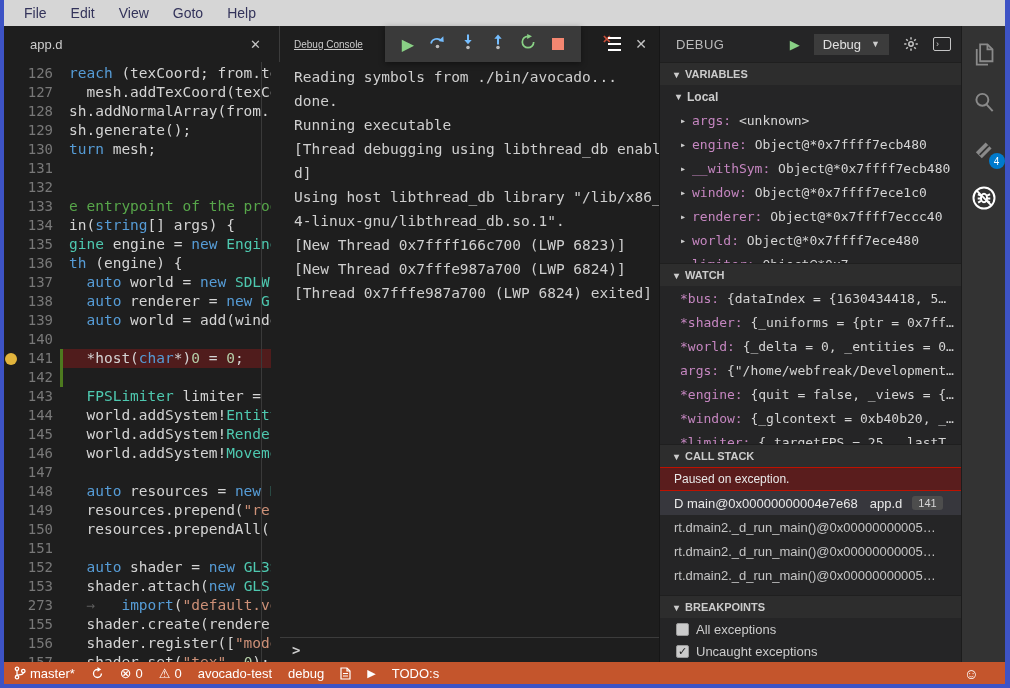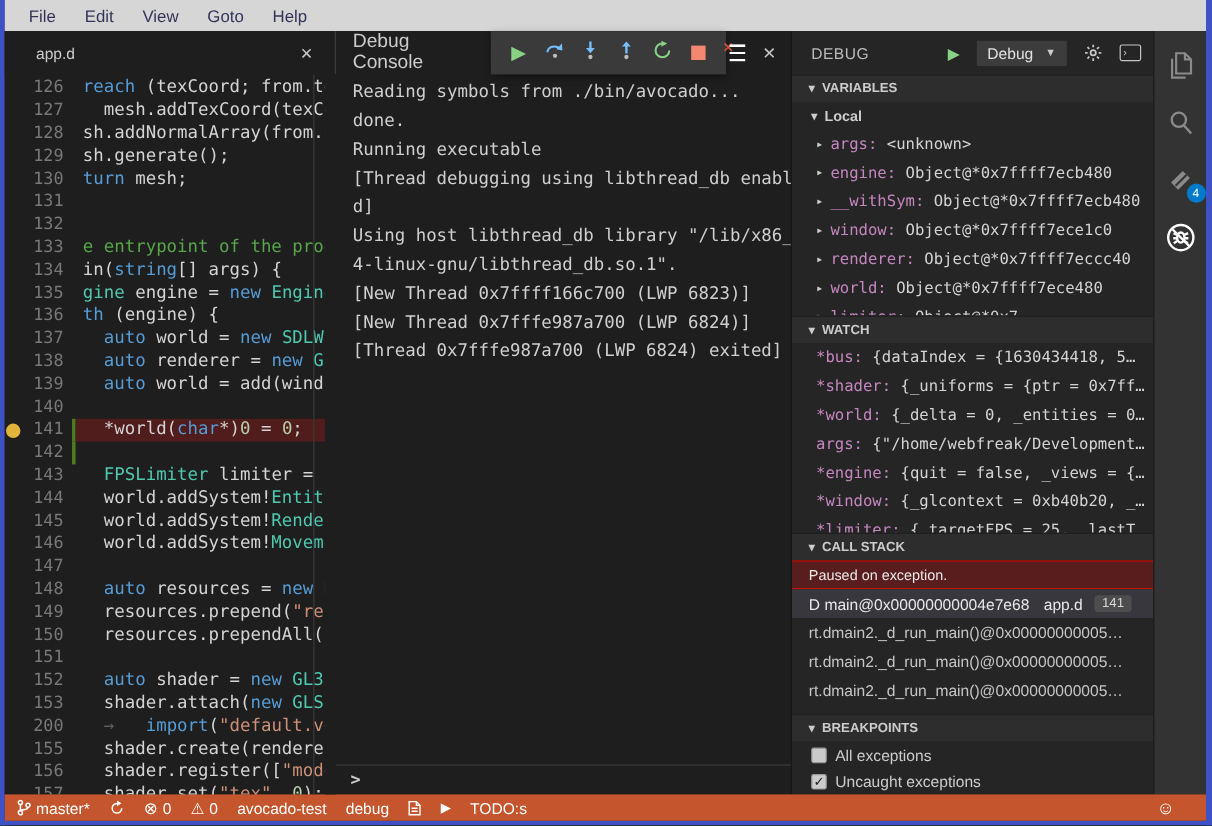--- a/index.html
+++ b/index.html
@@ -39,21 +39,21 @@
   .line.hl .ltext { background:var(--exception-line); }
   .tk-kw { color:var(--keyword); } .tk-type { color:var(--type); }
   .tk-str { color:var(--string); } .tk-com { color:var(--comment); }
   .tk-num { color:var(--number); } .tk-ws { color:#5e5e5e; }
 
   
   .console-pane { width:380px; flex-shrink:0; display:flex; flex-direction:column;
                   background:#1e1e1e; border-right:1px solid #161616; }
   .console-header { height:36px; flex-shrink:0; display:flex; align-items:center;
                     padding:0 12px 0 14px; position:relative; }
-  .console-title { color:#cccccc; font-size:16px; }
+  .console-title { color:#cccccc; font-size:10px;text-decoration:underline; }
   .dbg-toolbar { display:flex; align-items:center; background:#3a3a3a; height:36px;
                  margin-left:22px; padding:0 8px; box-shadow:0 2px 6px rgba(0,0,0,.4); }
   .dbg-btn { width:30px; height:34px; display:flex; align-items:center; justify-content:center; cursor:pointer; }
   .dbg-btn .play { color:var(--green); font-size:16px; }
   .dbg-btn .stopsq { width:12px; height:12px; background:var(--stop); }
   .hdr-icons { margin-left:auto; display:flex; align-items:center; gap:14px; }
   .clear-ic { position:relative; width:16px; height:14px; }
   .clear-ic .bars { position:absolute; right:0; top:0; width:13px; height:14px;
      background:linear-gradient(#fff 0 2px, transparent 2px 6px, #fff 6px 8px, transparent 8px 12px, #fff 12px 14px); }
   .clear-ic .x { position:absolute; left:-3px; top:-4px; color:#c74e39; font-size:11px; font-weight:bold; }
@@ -152,34 +152,34 @@
           <div class="line"><div class="gutter"><div class="bp-slot"></div><div class="lnum">131</div></div><div class="gitbar"></div><div class="ltext"></div></div>
           <div class="line"><div class="gutter"><div class="bp-slot"></div><div class="lnum">132</div></div><div class="gitbar"></div><div class="ltext"></div></div>
           <div class="line"><div class="gutter"><div class="bp-slot"></div><div class="lnum">133</div></div><div class="gitbar"></div><div class="ltext"><span class="tk-com">e entrypoint of the progra</span></div></div>
           <div class="line"><div class="gutter"><div class="bp-slot"></div><div class="lnum">134</div></div><div class="gitbar"></div><div class="ltext"><span>in(</span><span class="tk-kw">string</span><span>[] args) {</span></div></div>
           <div class="line"><div class="gutter"><div class="bp-slot"></div><div class="lnum">135</div></div><div class="gitbar"></div><div class="ltext"><span class="tk-type">gine</span><span> engine = </span><span class="tk-kw">new</span><span> </span><span class="tk-type">Engine</span></div></div>
           <div class="line"><div class="gutter"><div class="bp-slot"></div><div class="lnum">136</div></div><div class="gitbar"></div><div class="ltext"><span class="tk-kw">th</span><span> (engine) {</span></div></div>
           <div class="line"><div class="gutter"><div class="bp-slot"></div><div class="lnum">137</div></div><div class="gitbar"></div><div class="ltext"><span>  </span><span class="tk-kw">auto</span><span> world = </span><span class="tk-kw">new</span><span> </span><span class="tk-type">SDLWin</span></div></div>
           <div class="line"><div class="gutter"><div class="bp-slot"></div><div class="lnum">138</div></div><div class="gitbar"></div><div class="ltext"><span>  </span><span class="tk-kw">auto</span><span> renderer = </span><span class="tk-kw">new</span><span> </span><span class="tk-type">GL3R</span></div></div>
           <div class="line"><div class="gutter"><div class="bp-slot"></div><div class="lnum">139</div></div><div class="gitbar"></div><div class="ltext"><span>  </span><span class="tk-kw">auto</span><span> world = add(window,</span></div></div>
           <div class="line"><div class="gutter"><div class="bp-slot"></div><div class="lnum">140</div></div><div class="gitbar"></div><div class="ltext"></div></div>
-          <div class="line hl"><div class="gutter"><div class="bp-slot"><div class="bp"></div></div><div class="lnum">141</div></div><div class="gitbar on"></div><div class="ltext"><span>  *world(</span><span class="tk-kw">char</span><span>*)</span><span class="tk-num">0</span><span> = </span><span class="tk-num">0</span><span>;</span></div></div>
+          <div class="line hl"><div class="gutter"><div class="bp-slot"><div class="bp"></div></div><div class="lnum">141</div></div><div class="gitbar on"></div><div class="ltext"><span>  *host(</span><span class="tk-kw">char</span><span>*)</span><span class="tk-num">0</span><span> = </span><span class="tk-num">0</span><span>;</span></div></div>
           <div class="line"><div class="gutter"><div class="bp-slot"></div><div class="lnum">142</div></div><div class="gitbar on"></div><div class="ltext"></div></div>
           <div class="line"><div class="gutter"><div class="bp-slot"></div><div class="lnum">143</div></div><div class="gitbar"></div><div class="ltext"><span>  </span><span class="tk-type">FPSLimiter</span><span> limiter = </span><span class="tk-kw">new</span></div></div>
           <div class="line"><div class="gutter"><div class="bp-slot"></div><div class="lnum">144</div></div><div class="gitbar"></div><div class="ltext"><span>  world.addSystem!</span><span class="tk-type">EntityOu</span></div></div>
           <div class="line"><div class="gutter"><div class="bp-slot"></div><div class="lnum">145</div></div><div class="gitbar"></div><div class="ltext"><span>  world.addSystem!</span><span class="tk-type">Renderer</span></div></div>
           <div class="line"><div class="gutter"><div class="bp-slot"></div><div class="lnum">146</div></div><div class="gitbar"></div><div class="ltext"><span>  world.addSystem!</span><span class="tk-type">Movement</span></div></div>
           <div class="line"><div class="gutter"><div class="bp-slot"></div><div class="lnum">147</div></div><div class="gitbar"></div><div class="ltext"></div></div>
           <div class="line"><div class="gutter"><div class="bp-slot"></div><div class="lnum">148</div></div><div class="gitbar"></div><div class="ltext"><span>  </span><span class="tk-kw">auto</span><span> resources = </span><span class="tk-kw">new</span><span> </span><span class="tk-type">Res</span></div></div>
           <div class="line"><div class="gutter"><div class="bp-slot"></div><div class="lnum">149</div></div><div class="gitbar"></div><div class="ltext"><span>  resources.prepend(</span><span class="tk-str">"res"</span></div></div>
           <div class="line"><div class="gutter"><div class="bp-slot"></div><div class="lnum">150</div></div><div class="gitbar"></div><div class="ltext"><span>  resources.prependAll(</span><span class="tk-str">"pa</span></div></div>
           <div class="line"><div class="gutter"><div class="bp-slot"></div><div class="lnum">151</div></div><div class="gitbar"></div><div class="ltext"></div></div>
           <div class="line"><div class="gutter"><div class="bp-slot"></div><div class="lnum">152</div></div><div class="gitbar"></div><div class="ltext"><span>  </span><span class="tk-kw">auto</span><span> shader = </span><span class="tk-kw">new</span><span> </span><span class="tk-type">GL3Sha</span></div></div>
           <div class="line"><div class="gutter"><div class="bp-slot"></div><div class="lnum">153</div></div><div class="gitbar"></div><div class="ltext"><span>  shader.attach(</span><span class="tk-kw">new</span><span> </span><span class="tk-type">GLShad</span></div></div>
-          <div class="line"><div class="gutter"><div class="bp-slot"></div><div class="lnum">200</div></div><div class="gitbar"></div><div class="ltext"><span>  </span><span class="tk-ws">→</span><span>   </span><span class="tk-kw">import</span><span>(</span><span class="tk-str">"default.ver</span></div></div>
+          <div class="line"><div class="gutter"><div class="bp-slot"></div><div class="lnum">273</div></div><div class="gitbar"></div><div class="ltext"><span>  </span><span class="tk-ws">→</span><span>   </span><span class="tk-kw">import</span><span>(</span><span class="tk-str">"default.ver</span></div></div>
           <div class="line"><div class="gutter"><div class="bp-slot"></div><div class="lnum">155</div></div><div class="gitbar"></div><div class="ltext"><span>  shader.create(renderer);</span></div></div>
           <div class="line"><div class="gutter"><div class="bp-slot"></div><div class="lnum">156</div></div><div class="gitbar"></div><div class="ltext"><span>  shader.register([</span><span class="tk-str">"modelv</span></div></div>
           <div class="line"><div class="gutter"><div class="bp-slot"></div><div class="lnum">157</div></div><div class="gitbar"></div><div class="ltext"><span>  shader.set(</span><span class="tk-str">"tex"</span><span>, </span><span class="tk-num">0</span><span>);</span></div></div>
         </div>
     </div>
 
     <div class="console-pane">
       <div class="console-header">
         <span class="console-title">Debug Console</span>
         <div class="dbg-toolbar">

